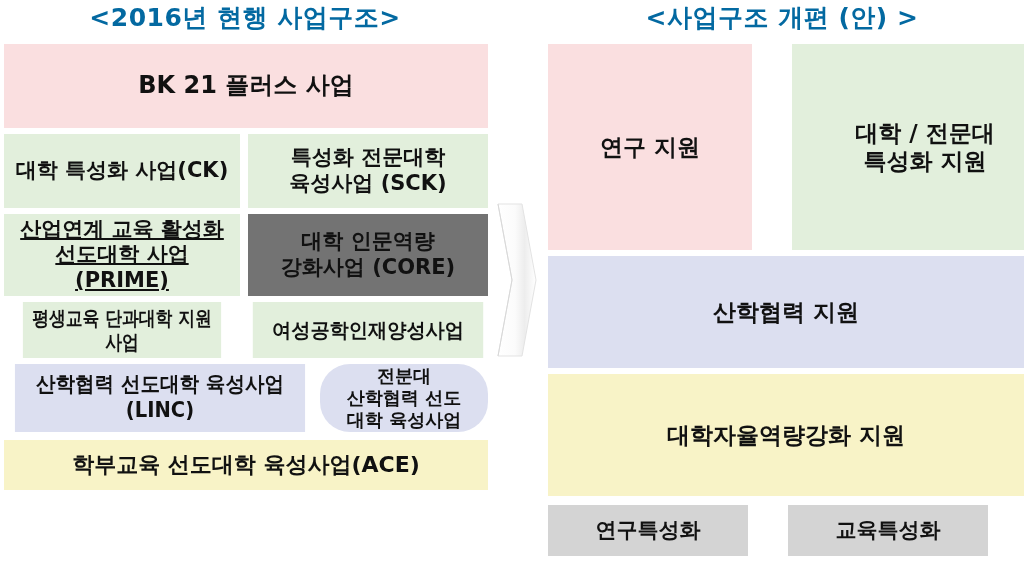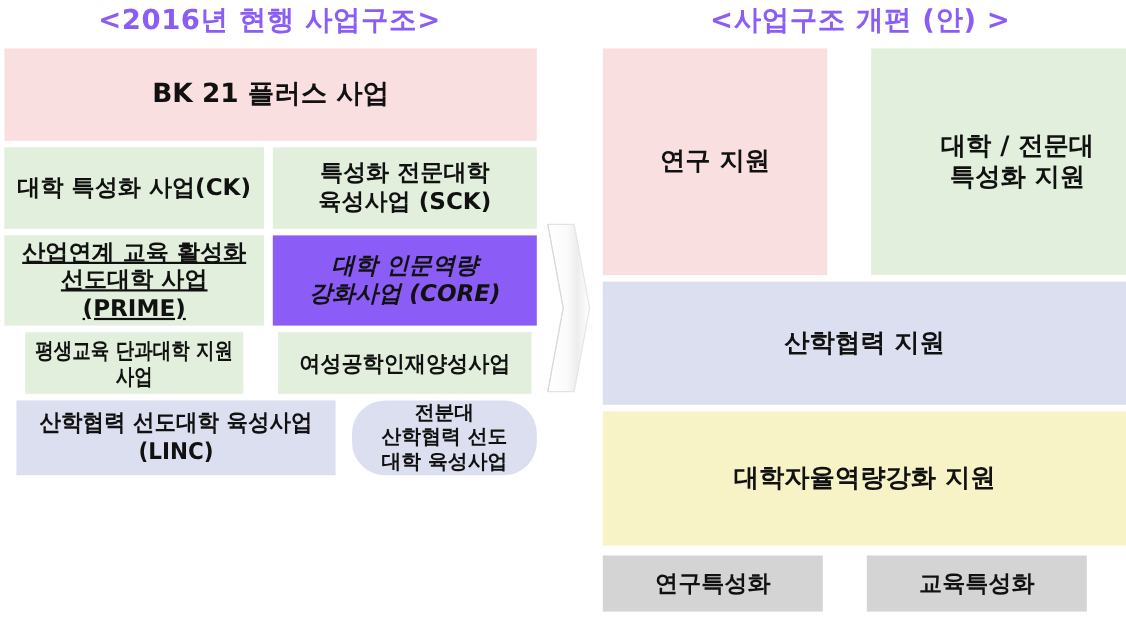--- a/index.html
+++ b/index.html
@@ -15,21 +15,21 @@
   #canvas {
     position: relative;
     width: 1024px;
     height: 566px;
     background: #ffffff;
     overflow: hidden;
   }
   .panel-title {
     position: absolute;
     font-weight: bold;
-    color: #8b5cf6;
+    color: #0369a1;
     white-space: nowrap;
     text-align: center;
     letter-spacing: 0.5px;
   }
   #title-left {
     left: 0px;
     top: 2px;
     width: 490px;
     font-size: 25px;
     line-height: 32px;
@@ -99,33 +99,34 @@
   <div class="box" id="bk21" style="background-color: rgb(250, 223, 224);">BK 21 플러스 사업</div>
 
   <div class="box" id="sck" style="background-color: rgb(226, 239, 220);">특성화 전문대학
 육성사업 (SCK)</div>
 
   <div class="box" id="ck" style="background-color: rgb(226, 239, 220);">대학 특성화 사업(CK)</div>
 
   <div class="box" id="prime" style="background-color: rgb(226, 239, 220); text-decoration: underline;">산업연계 교육 활성화
 선도대학 사업 (PRIME)</div>
 
-  <div class="box" id="core" style="background-color: #8b5cf6; font-style: italic;">대학 인문역량
+  <div class="box" id="core" style="background-color: #737373;">대학 인문역량
 강화사업  (CORE)</div>
 
   <div class="box" id="lifelong" style="background-color: rgb(226, 239, 220);">평생교육 단과대학 지원사업</div>
 
   <div class="box" id="wie" style="background-color: rgb(226, 239, 220);">여성공학인재양성사업</div>
 
   <div class="box" id="linc" style="background-color: rgb(220, 223, 240);">산학협력 선도대학 육성사업 (LINC)</div>
 
   <div class="box" id="linc-col" style="background-color: rgb(220, 223, 240); border-radius: 30px;">전분대
 산학협력 선도
 대학 육성사업</div>
 
+  <div class="box" id="ace" style="background-color: rgb(248, 243, 199);">학부교육 선도대학 육성사업(ACE)</div>
 
   <div id="arrow">
     <svg viewBox="0 0 50 180" width="50" height="180" aria-hidden="true">
       <defs>
         <linearGradient id="argrad" x1="0" y1="0" x2="1" y2="0">
           <stop offset="0%" stop-color="#ffffff"></stop>
           <stop offset="45%" stop-color="#fbfbfb"></stop>
           <stop offset="70%" stop-color="#ededed"></stop>
           <stop offset="100%" stop-color="#ffffff"></stop>
         </linearGradient>

